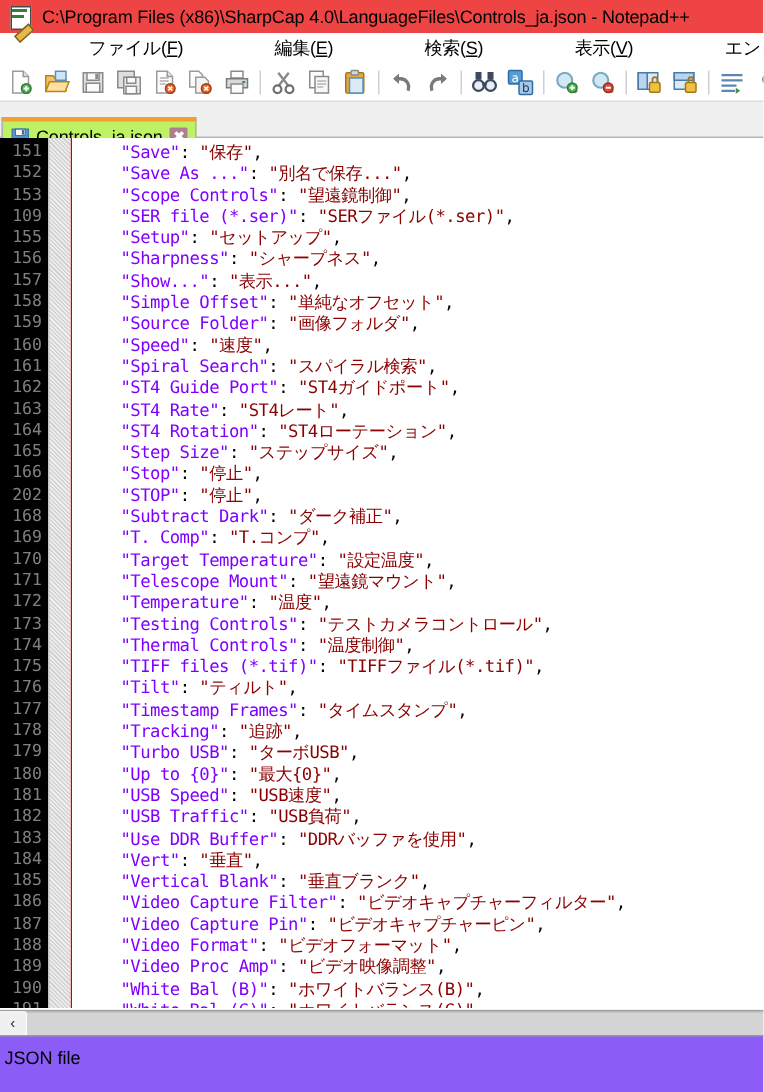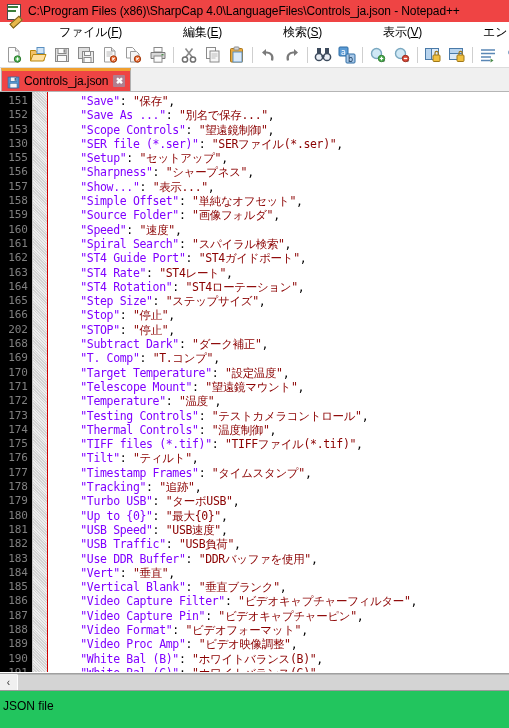--- a/index.html
+++ b/index.html
@@ -109,31 +109,31 @@
   .tabbar {
     height: 24px;
     background: #f0f0f0;
     display: flex;
     align-items: flex-end;
     box-sizing: border-box;
     border-bottom: 1px solid #b5b5b5;
   }
   .tab {
     height: 23px;
-    background: #ef4444;
+    background: #bef264;
     border: 1px solid #b0b0b0;
     border-bottom: none;
     border-top: 3px solid #f0a030;
     display: flex;
     align-items: center;
     padding: 0 5px 0 5px;
     box-sizing: border-box;
     margin-left: 1px;
     position: relative;
-    top: 0;
+    top: 10px;
   }
   .tab-save-icon {
     width: 13px; height: 13px;
     margin-right: 4px;
     flex: 0 0 auto;
   }
   .tab-label {
     font-size: 12px;
     color: #000000;
     white-space: nowrap;
@@ -241,21 +241,21 @@
     flex: 1 1 auto;
     height: 15px;
     background: #d4d4d4;
     border-left: 1px solid #ffffff;
     border-top: 1px solid #b8b8b8;
   }
 
   
   .statusbar {
     height: 38px;
-    background: #22c55e;
+    background: #8b5cf6;
     border-top: 1px solid #9a9a9a;
     box-sizing: border-box;
     padding: 5px 0 0 3px;
   }
   .status-text {
     font-size: 12px;
     color: #000000;
   }
 </style>
 </head>
@@ -483,21 +483,21 @@
     <span class="tab-close">✖</span>
   </div>
   <div class="tabbar-rest"></div>
 </div>
 
 <div class="editor">
   <div class="gutter" id="gutter">
       <div class="ln">151</div>
       <div class="ln">152</div>
       <div class="ln">153</div>
-      <div class="ln">130</div>
+      <div class="ln">109</div>
       <div class="ln">155</div>
       <div class="ln">156</div>
       <div class="ln">157</div>
       <div class="ln">158</div>
       <div class="ln">159</div>
       <div class="ln">160</div>
       <div class="ln">161</div>
       <div class="ln">162</div>
       <div class="ln">163</div>
       <div class="ln">164</div>

